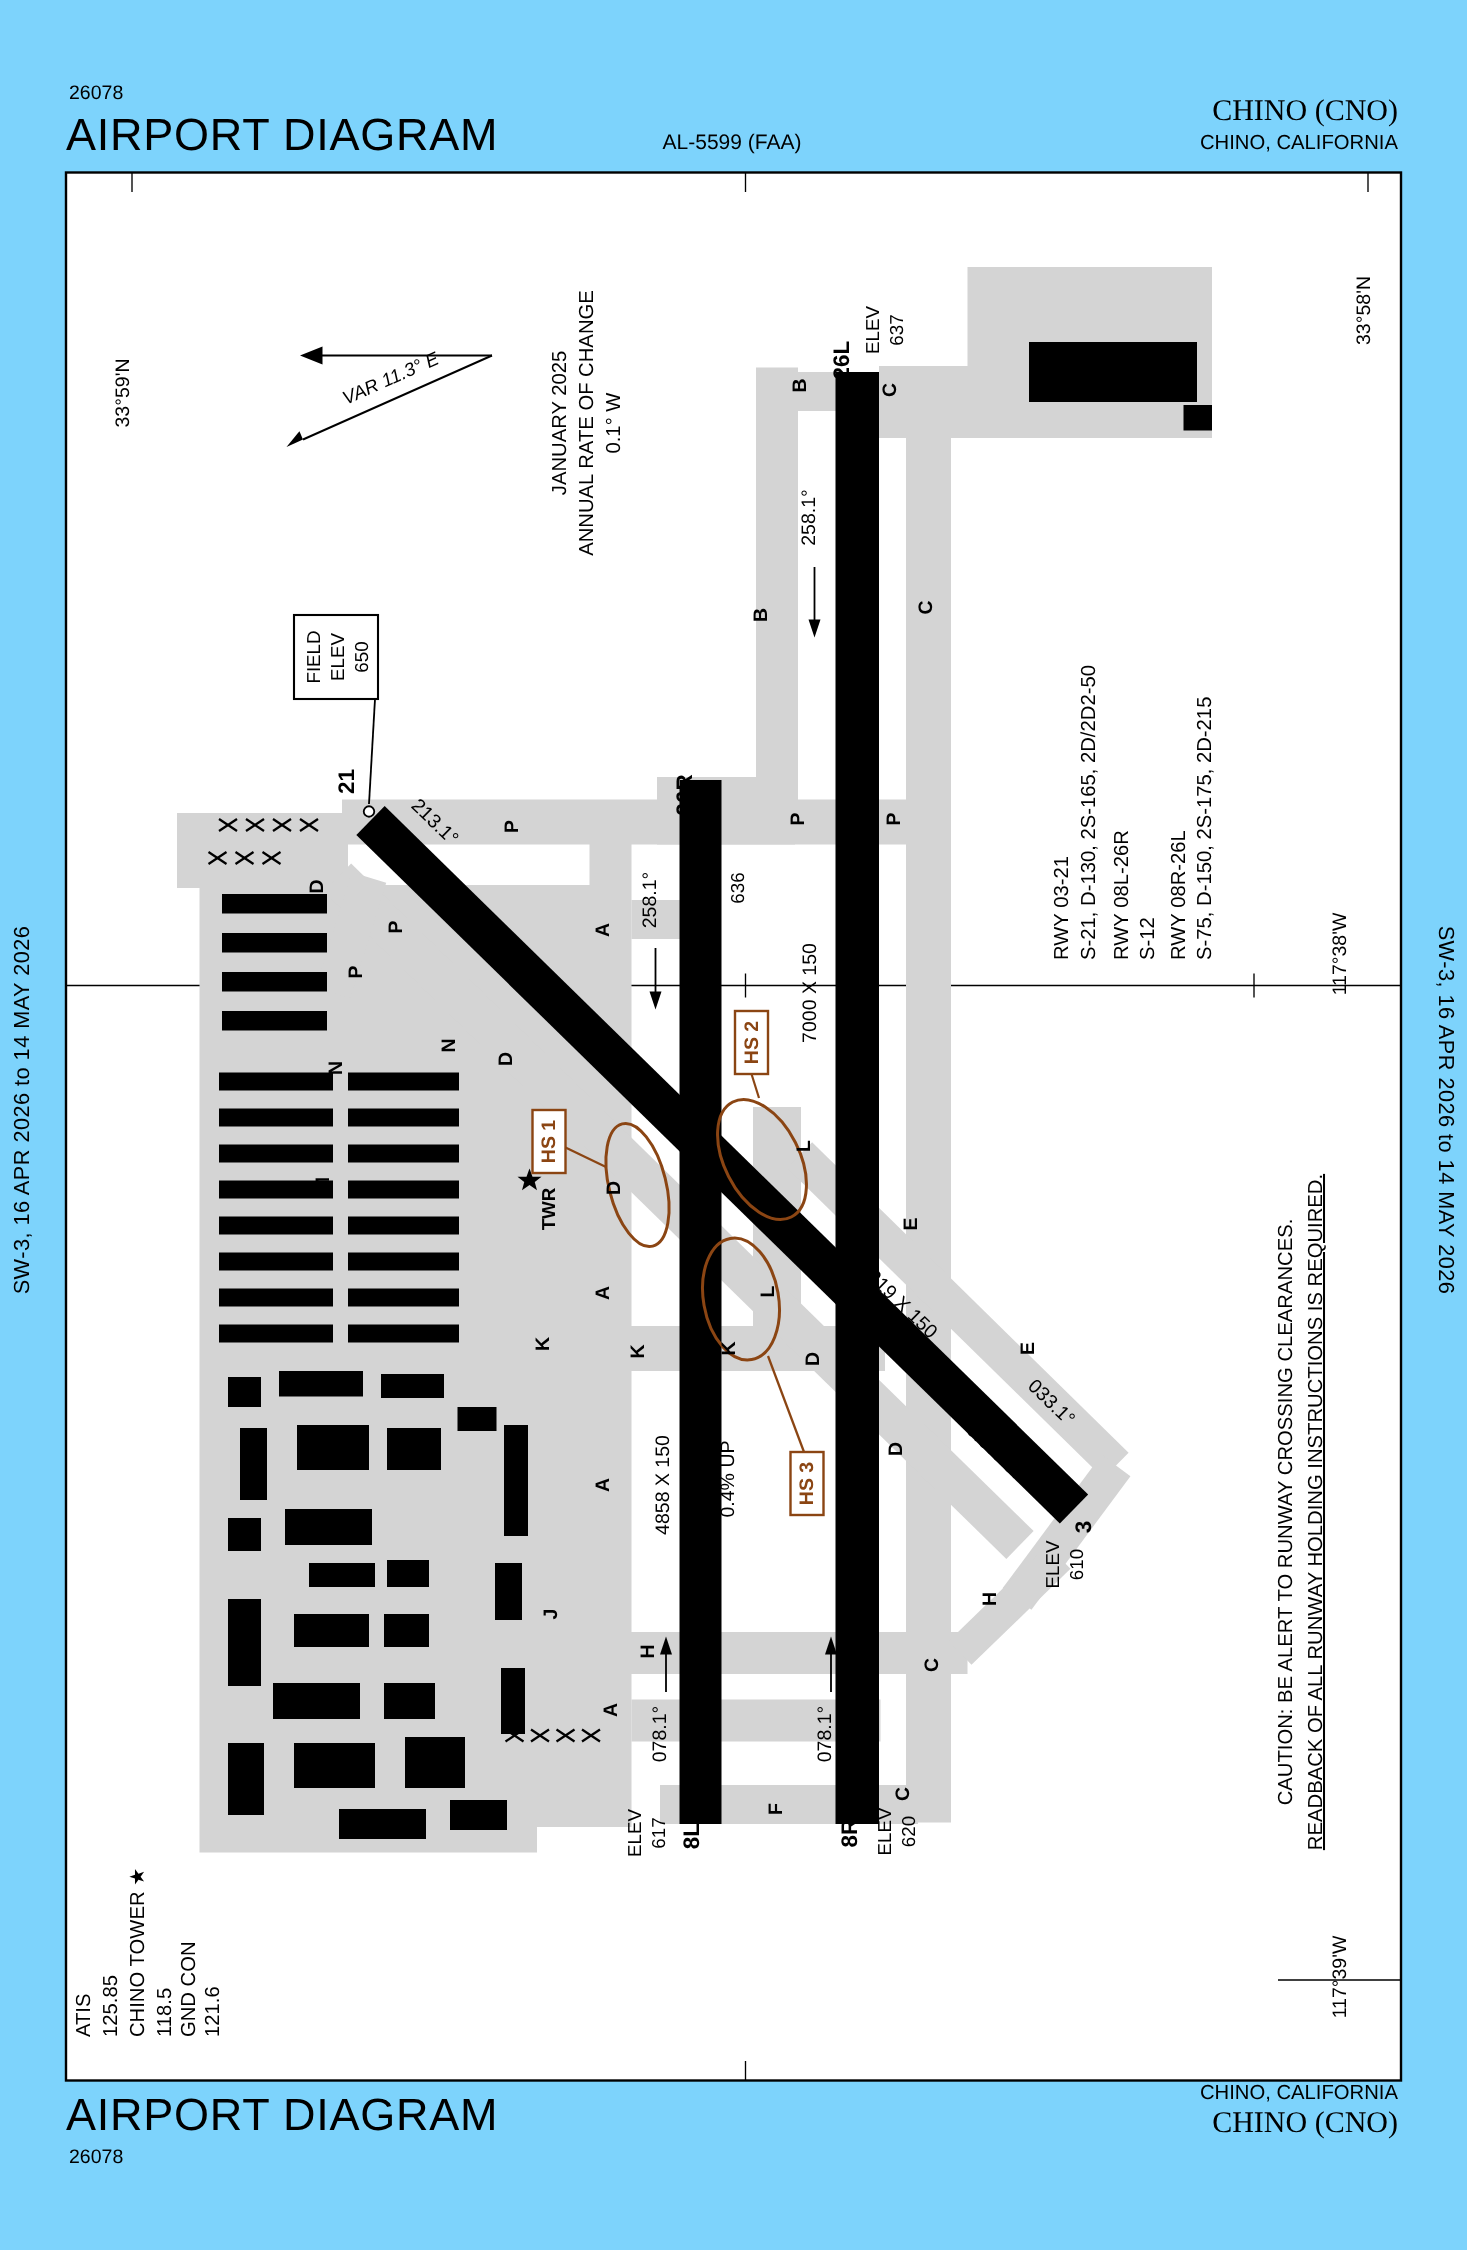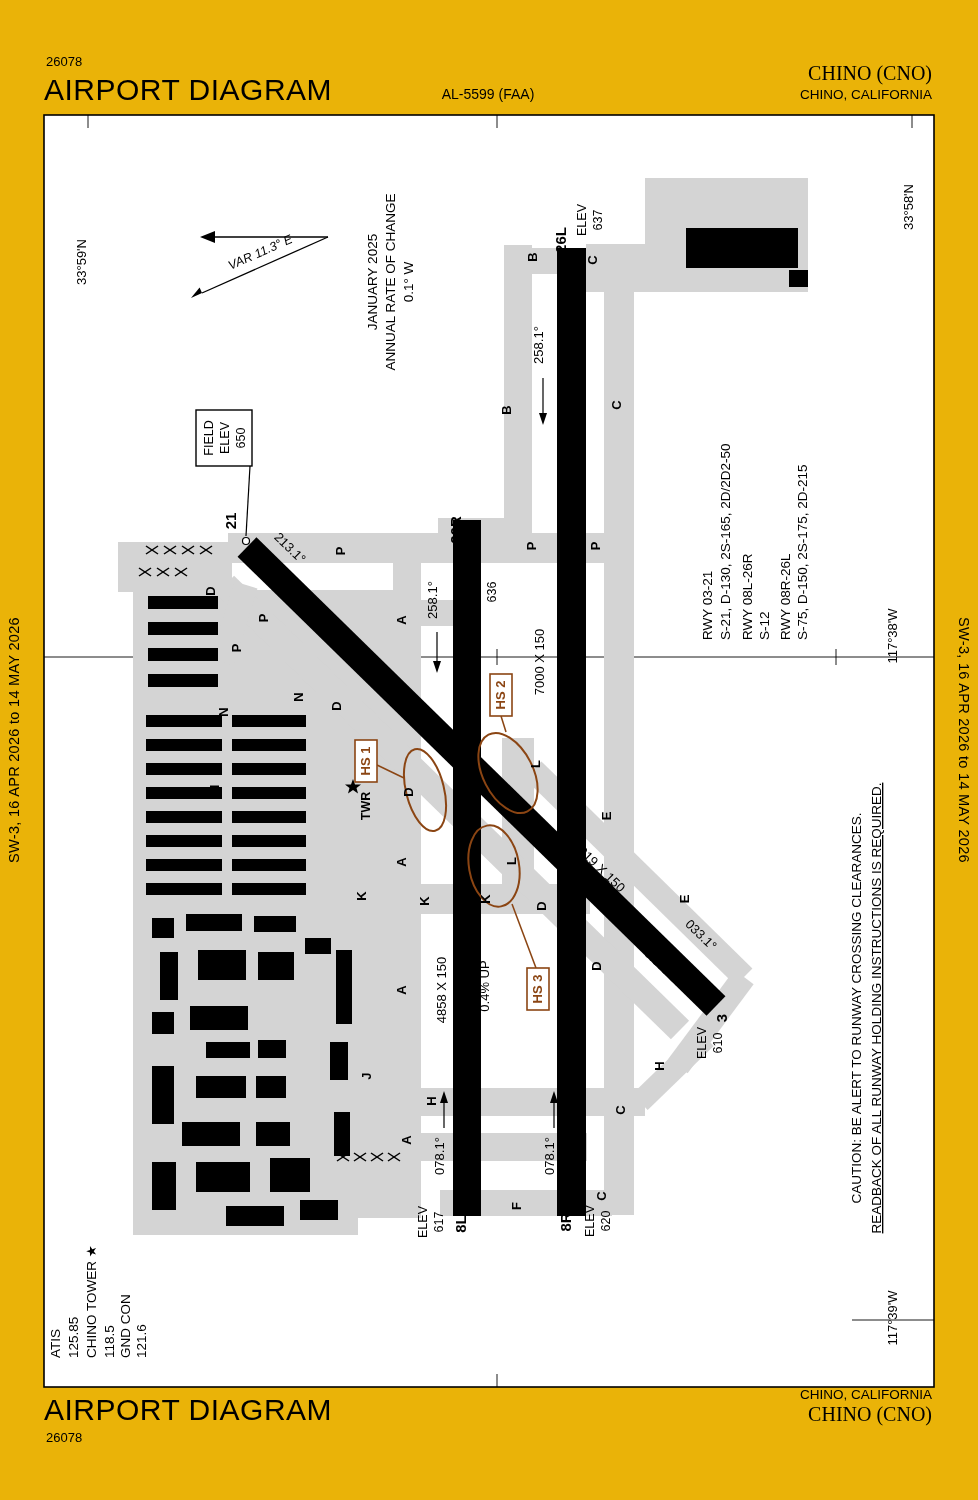--- a/index.html
+++ b/index.html
@@ -1,16 +1,16 @@
 <!DOCTYPE html>
 <html><head>
 <meta charset="utf-8">
 <style>
   html,body{margin:0;padding:0;background:#888;}
-  .page{width:978px;height:1500px;position:relative;background:#eab308;overflow:hidden;}
+  .page{width:978px;height:1500px;position:relative;background:#7dd3fc;overflow:hidden;}
   svg text{font-family:"Liberation Sans",sans-serif;fill:#000;}
   .title{font-size:30px;letter-spacing:.5px;}
   .chartnum{font-size:13px;}
   .alnum{font-size:14px;}
   .serifname{font-family:"Liberation Serif",serif;font-size:20px;}
   .cityname{font-size:13.5px;}
   .margindate{font-size:14.5px;letter-spacing:.3px;}
   .coord{font-size:13px;}
   .lbl{font-size:12.5px;}
   .sub{font-size:13.5px;}

